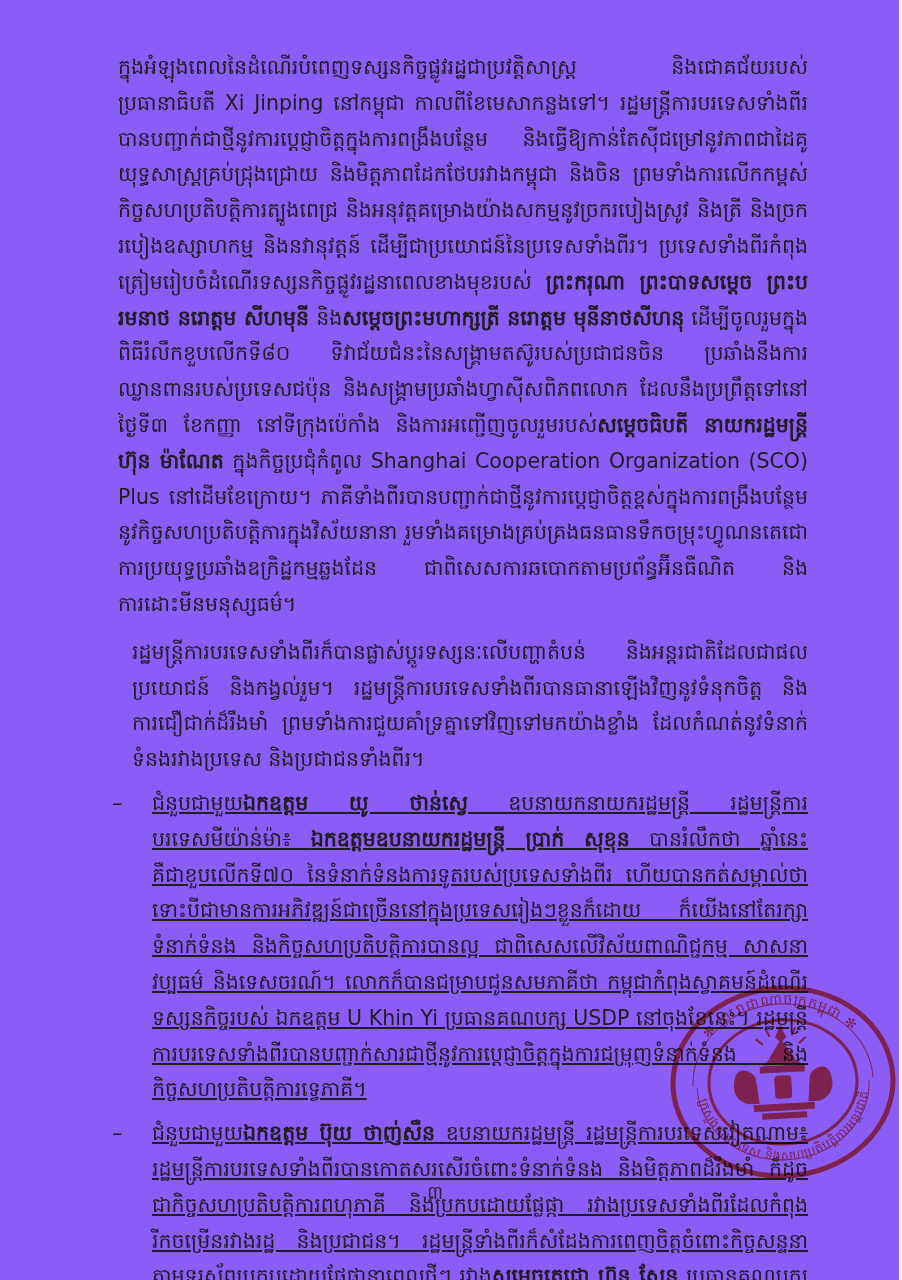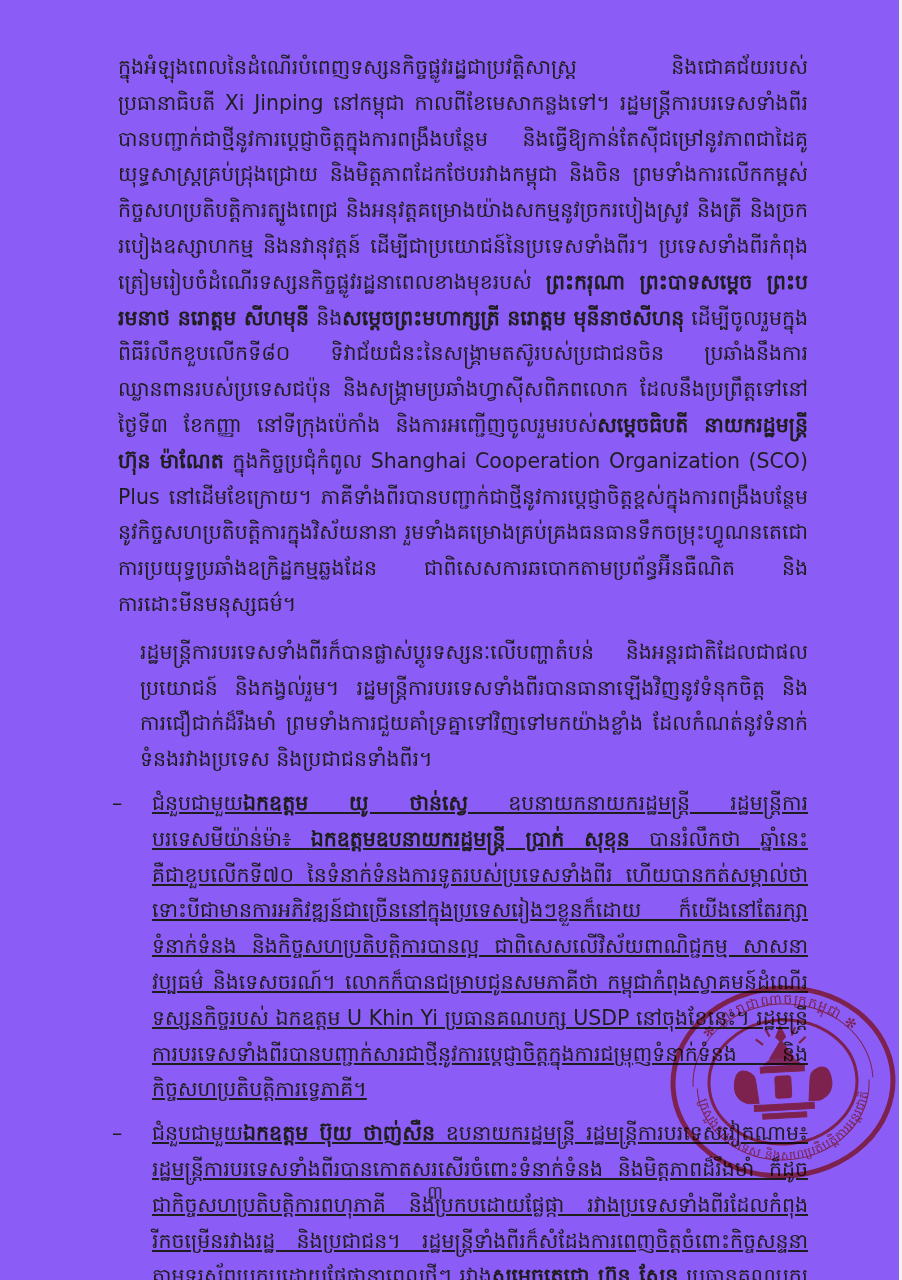--- a/index.html
+++ b/index.html
@@ -17,21 +17,21 @@
   .content {
     position: absolute;
     left: 118px; top: 50px;
     width: 690px;
     color: #1e1e1e;
     font-size: 20.5px;
     line-height: 35.8px;
     text-align: justify;
   }
   .block { margin: 0; }
-  .para.indent { margin-left: 22px; margin-top: 12px; }
+  .para.indent { margin-left: 14px; margin-top: 12px; }
   .bullet {
     display: flex;
     margin-left: -8px;
     margin-top: 8px;
   }
   .bullet .dash {
     flex: 0 0 40px;
     padding-left: 2px;
   }
   .bullet .runs { flex: 1 1 auto; text-decoration: underline; }

